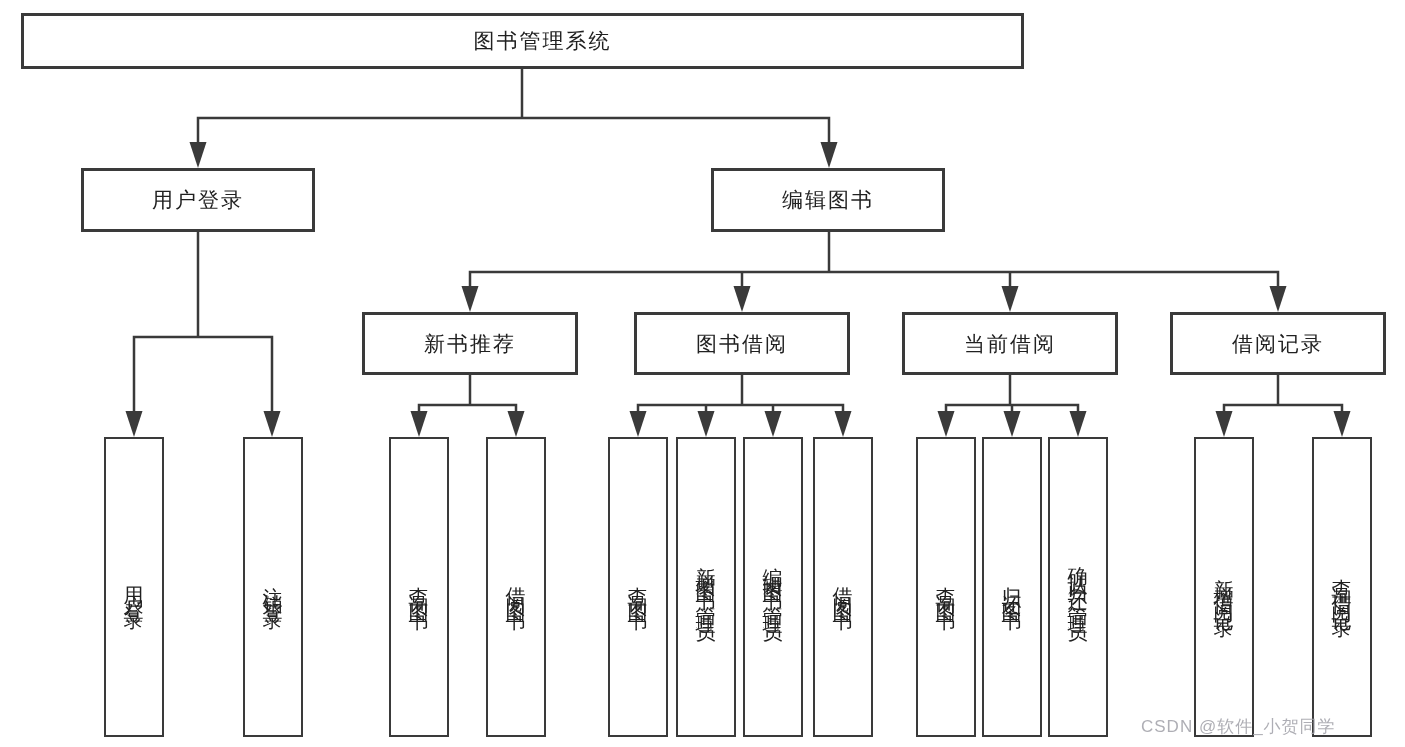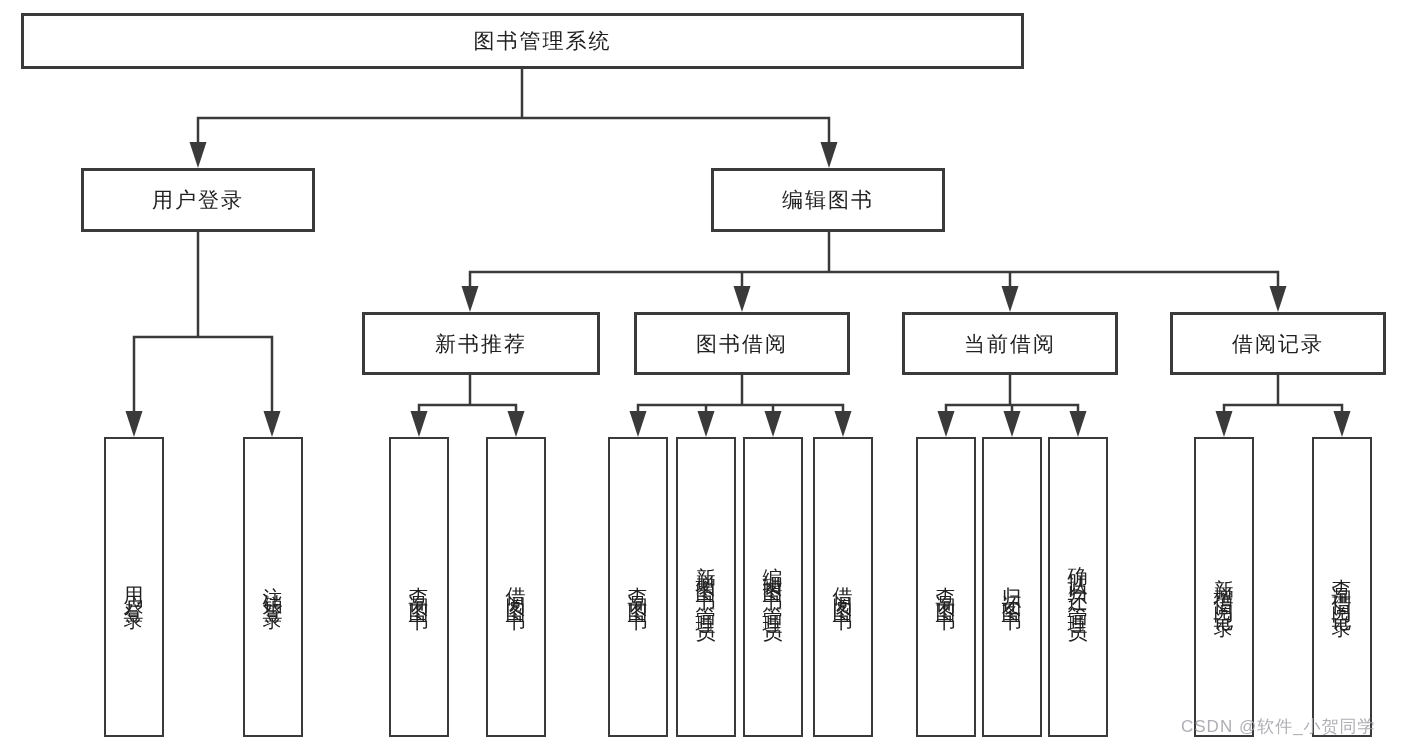--- a/index.html
+++ b/index.html
@@ -51,21 +51,21 @@
     writing-mode: vertical-rl;
     text-orientation: mixed;
     font-size: 20px;
     line-height: 1;
     letter-spacing: 8px;
     color: #212121;
     white-space: nowrap;
   }
   .watermark {
     position: absolute;
-    left: 1181px;
+    left: 1141px;
     top: 715px;
     font-size: 17px;
     letter-spacing: 1px;
     color: #a6a6ad;
     opacity: 0.9;
     z-index: 3;
     white-space: nowrap;
   }
 </style>
 </head>
@@ -129,21 +129,21 @@
     <span>图书管理系统</span>
   </div>
 
   <div class="hbox" style="left:81px; top:168px; width:234px; height:64px;">
     <span>用户登录</span>
   </div>
   <div class="hbox" style="left:711px; top:168px; width:234px; height:64px;">
     <span>编辑图书</span>
   </div>
 
-  <div class="hbox" style="left:362px; top:312px; width:238px; height:63px;">
+  <div class="hbox" style="left:362px; top:312px; width:216px; height:63px;">
     <span>新书推荐</span>
   </div>
   <div class="hbox" style="left:902px; top:312px; width:216px; height:63px;">
     <span>当前借阅</span>
   </div>
   <div class="hbox" style="left:634px; top:312px; width:216px; height:63px;">
     <span>图书借阅</span>
   </div>
   <div class="hbox" style="left:1170px; top:312px; width:216px; height:63px;">
     <span>借阅记录</span>

